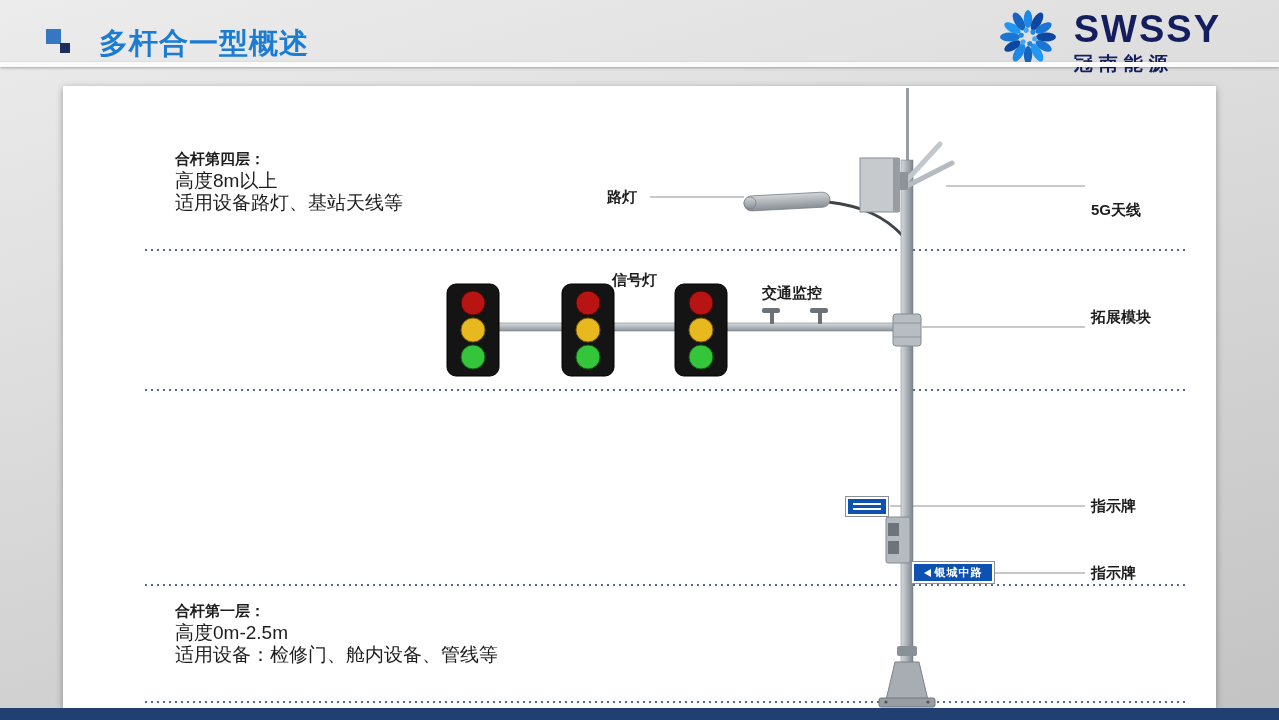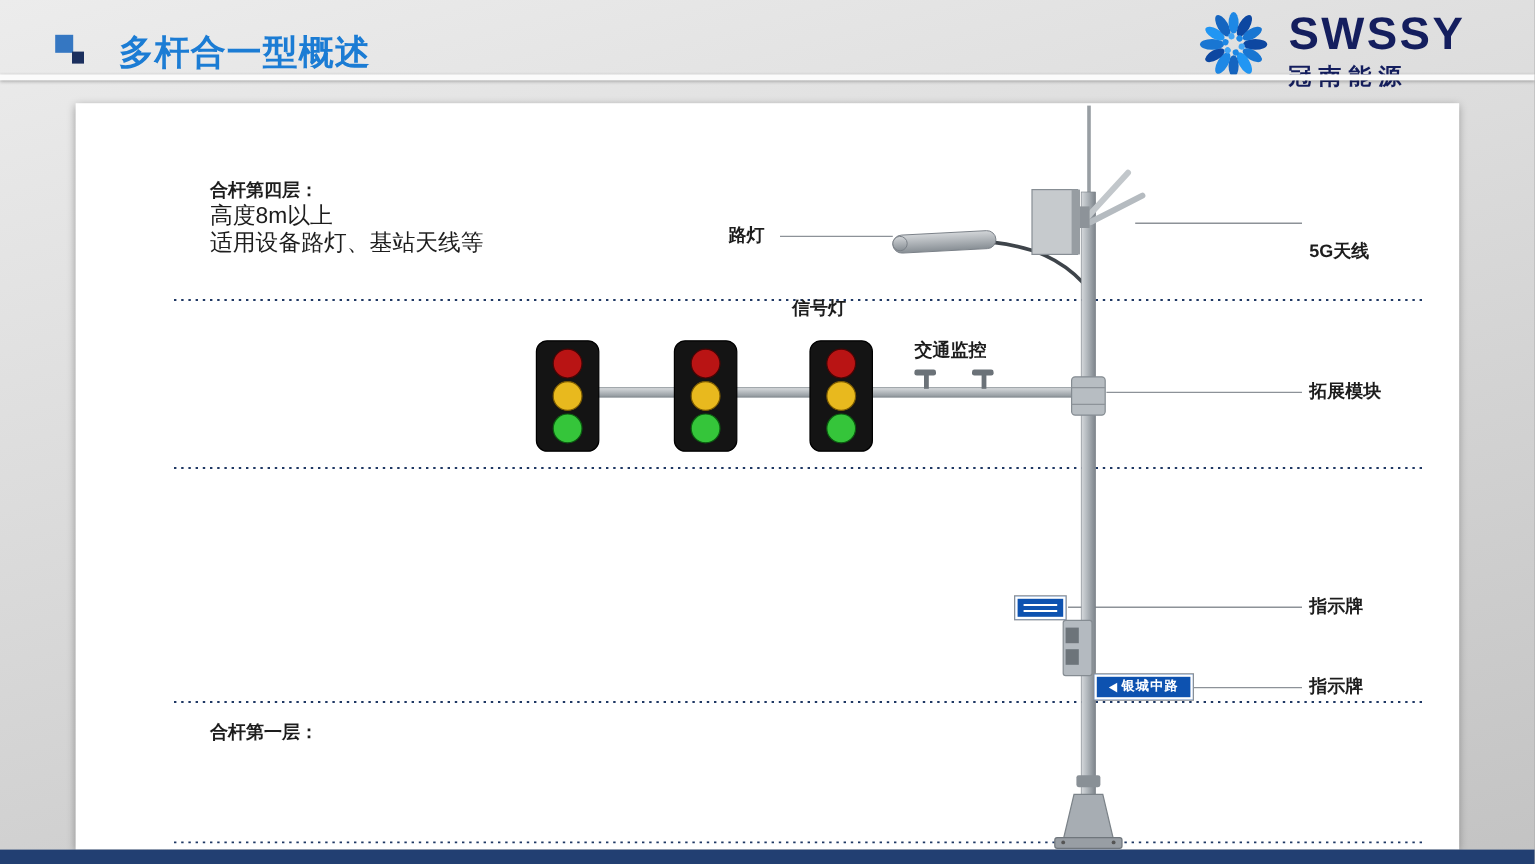--- a/index.html
+++ b/index.html
@@ -180,27 +180,29 @@
     </g>
   </svg>
 
   <div class="layer" style="left:175px;top:148px;">
     <div class="layer-title">合杆第四层：</div>
     <div class="layer-body">高度8m以上
 适用设备路灯、基站天线等</div>
   </div>
   <div class="layer" style="left:175px;top:600px;">
     <div class="layer-title">合杆第一层：</div>
+    <div class="layer-body">高度0m-2.5m
+适用设备：检修门、舱内设备、管线等</div>
   </div>
 
   <div class="callout" style="left:607px;top:189px;text-align:center;">路灯</div>
-  <div class="callout" style="left:612px;top:250px;margin-left:48px;">信号灯</div>
+  <div class="callout" style="left:612px;top:272px;">信号灯</div>
   <div class="callout" style="left:762px;top:285px;">交通监控</div>
   <div class="callout" style="left:1091px;top:178px;margin-top:24px;">5G天线</div>
-  <div class="callout" style="left:1091px;top:319px;">拓展模块</div>
+  <div class="callout" style="left:1091px;top:309px;">拓展模块</div>
   <div class="callout" style="left:1091px;top:498px;">指示牌</div>
   <div class="callout" style="left:1091px;top:565px;">指示牌</div>
 
   <div class="sign sign-small">
     <span class="sign-lines"></span>
   </div>
   <div class="sign sign-road">
     <span class="arrow-left-icon"></span>
     <span class="sign-text">银城中路</span>
   </div>

